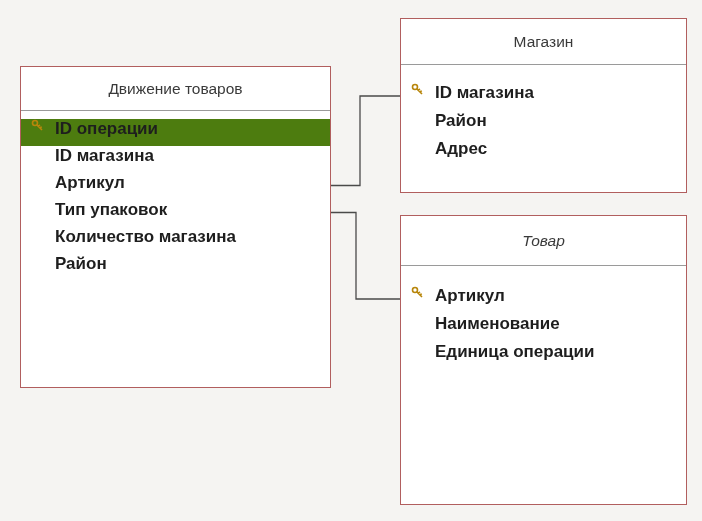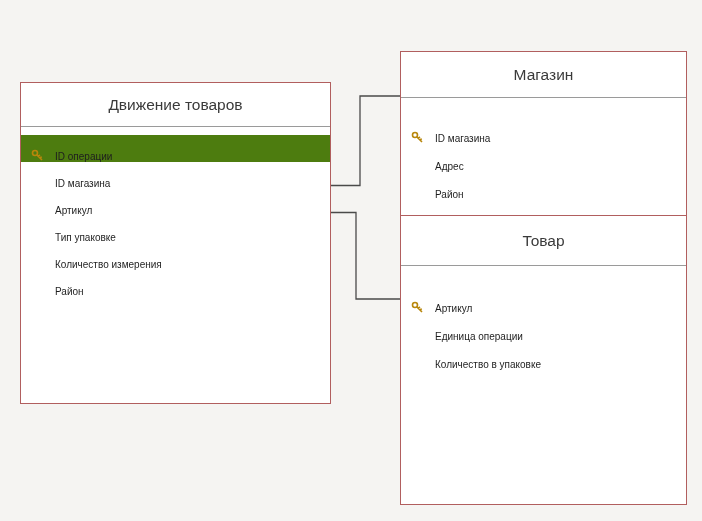--- a/index.html
+++ b/index.html
@@ -19,54 +19,55 @@
   .table-title {
     height: 44px;
     display: flex; align-items: center; justify-content: center;
     font-size: 15.5px; color: #3a3a3a;
     border-bottom: 1px solid #9a9a9a;
     cursor: default;
   }
   .fields { padding-top: 8px; }
   .field {
     height: 27px;
-    display: flex; align-items: flex-end;
+    display: flex; align-items: flex-start;
     padding-left: 10px;
-    font-size: 10px; color: #1e1e1e;
+    font-size: 17px; color: #1e1e1e;
     white-space: nowrap;
+    font-weight: bold;
   }
   .field.selected { background: #4d7c0f; }
   .key-slot {
     width: 24px; flex: 0 0 24px;
     display: inline-flex; align-items: center; justify-content: flex-start;
   }
   .field-label { display: inline-block; }
 
   
   .tbl-magazin .table-title { height: 46px; }
   .tbl-magazin .fields { padding-top: 18px; }
   .tbl-magazin .field { height: 28px; }
-  .tbl-tovar .table-title { height: 50px; }
+  .tbl-tovar .table-title { height: 50px; font-style: italic; }
   .tbl-tovar .fields { padding-top: 20px; }
   .tbl-tovar .field { height: 28px; }
 
   .lines-layer { position: absolute; inset: 0; pointer-events: none; }
   .lines-layer path { pointer-events: stroke; }
 </style>
 </head>
 <body>
 
 <div class="canvas">
 
   <svg class="lines-layer" width="702" height="521" viewBox="0 0 702 521">
     <path d="M331 185.5 H360 V96 H400" fill="none" stroke="#4a4a4a" stroke-width="1.3"></path>
     <path d="M331 212.5 H356 V299 H400" fill="none" stroke="#4a4a4a" stroke-width="1.3"></path>
   </svg>
 
-  <div class="table tbl-dvizhenie" style="left:20px; top:82px; width:311px; height:322px;">
+  <div class="table tbl-dvizhenie" style="left:20px; top:66px; width:311px; height:322px;">
     <div class="table-title">Движение товаров</div>
     <div class="fields">
       <div class="field selected">
         <span class="key-slot">
           <svg width="13" height="13" viewBox="0 0 13 13">
             <circle cx="4" cy="4" r="2.5" fill="none" stroke="#b8860b" stroke-width="1.6"></circle>
             <path d="M5.9 5.9 L11 11 M9.1 9.1 L10.6 7.6 M7.4 7.4 L8.9 5.9" fill="none" stroke="#b8860b" stroke-width="1.6"></path>
           </svg>
         </span>
         <span class="field-label">ID операции</span>
@@ -74,72 +75,72 @@
       <div class="field">
         <span class="key-slot"></span>
         <span class="field-label">ID магазина</span>
       </div>
       <div class="field">
         <span class="key-slot"></span>
         <span class="field-label">Артикул</span>
       </div>
       <div class="field">
         <span class="key-slot"></span>
-        <span class="field-label">Тип упаковке</span>
+        <span class="field-label">Тип упаковок</span>
       </div>
       <div class="field">
         <span class="key-slot"></span>
-        <span class="field-label">Количество измерения</span>
+        <span class="field-label">Количество магазина</span>
       </div>
       <div class="field">
         <span class="key-slot"></span>
         <span class="field-label">Район</span>
       </div>
     </div>
   </div>
 
-  <div class="table tbl-magazin" style="left:400px; top:18px; width:287px; height:175px;margin-top:33px;">
+  <div class="table tbl-magazin" style="left:400px; top:18px; width:287px; height:175px;">
     <div class="table-title">Магазин</div>
     <div class="fields">
       <div class="field">
         <span class="key-slot">
           <svg width="13" height="13" viewBox="0 0 13 13">
             <circle cx="4" cy="4" r="2.5" fill="none" stroke="#b8860b" stroke-width="1.6"></circle>
             <path d="M5.9 5.9 L11 11 M9.1 9.1 L10.6 7.6 M7.4 7.4 L8.9 5.9" fill="none" stroke="#b8860b" stroke-width="1.6"></path>
           </svg>
         </span>
         <span class="field-label">ID магазина</span>
       </div>
       <div class="field">
         <span class="key-slot"></span>
-        <span class="field-label">Адрес</span>
+        <span class="field-label">Район</span>
       </div>
       <div class="field">
         <span class="key-slot"></span>
-        <span class="field-label">Район</span>
+        <span class="field-label">Адрес</span>
       </div>
     </div>
   </div>
 
   <div class="table tbl-tovar" style="left:400px; top:215px; width:287px; height:290px;">
     <div class="table-title">Товар</div>
     <div class="fields">
       <div class="field">
         <span class="key-slot">
           <svg width="13" height="13" viewBox="0 0 13 13">
             <circle cx="4" cy="4" r="2.5" fill="none" stroke="#b8860b" stroke-width="1.6"></circle>
             <path d="M5.9 5.9 L11 11 M9.1 9.1 L10.6 7.6 M7.4 7.4 L8.9 5.9" fill="none" stroke="#b8860b" stroke-width="1.6"></path>
           </svg>
         </span>
         <span class="field-label">Артикул</span>
       </div>
       <div class="field">
         <span class="key-slot"></span>
-        <span class="field-label">Единица операции</span>
+        <span class="field-label">Наименование</span>
       </div>
       <div class="field">
         <span class="key-slot"></span>
-        <span class="field-label">Количество в упаковке</span>
+        <span class="field-label">Единица операции</span>
       </div>
     </div>
   </div>
 
 </div>
 
 </body></html>

